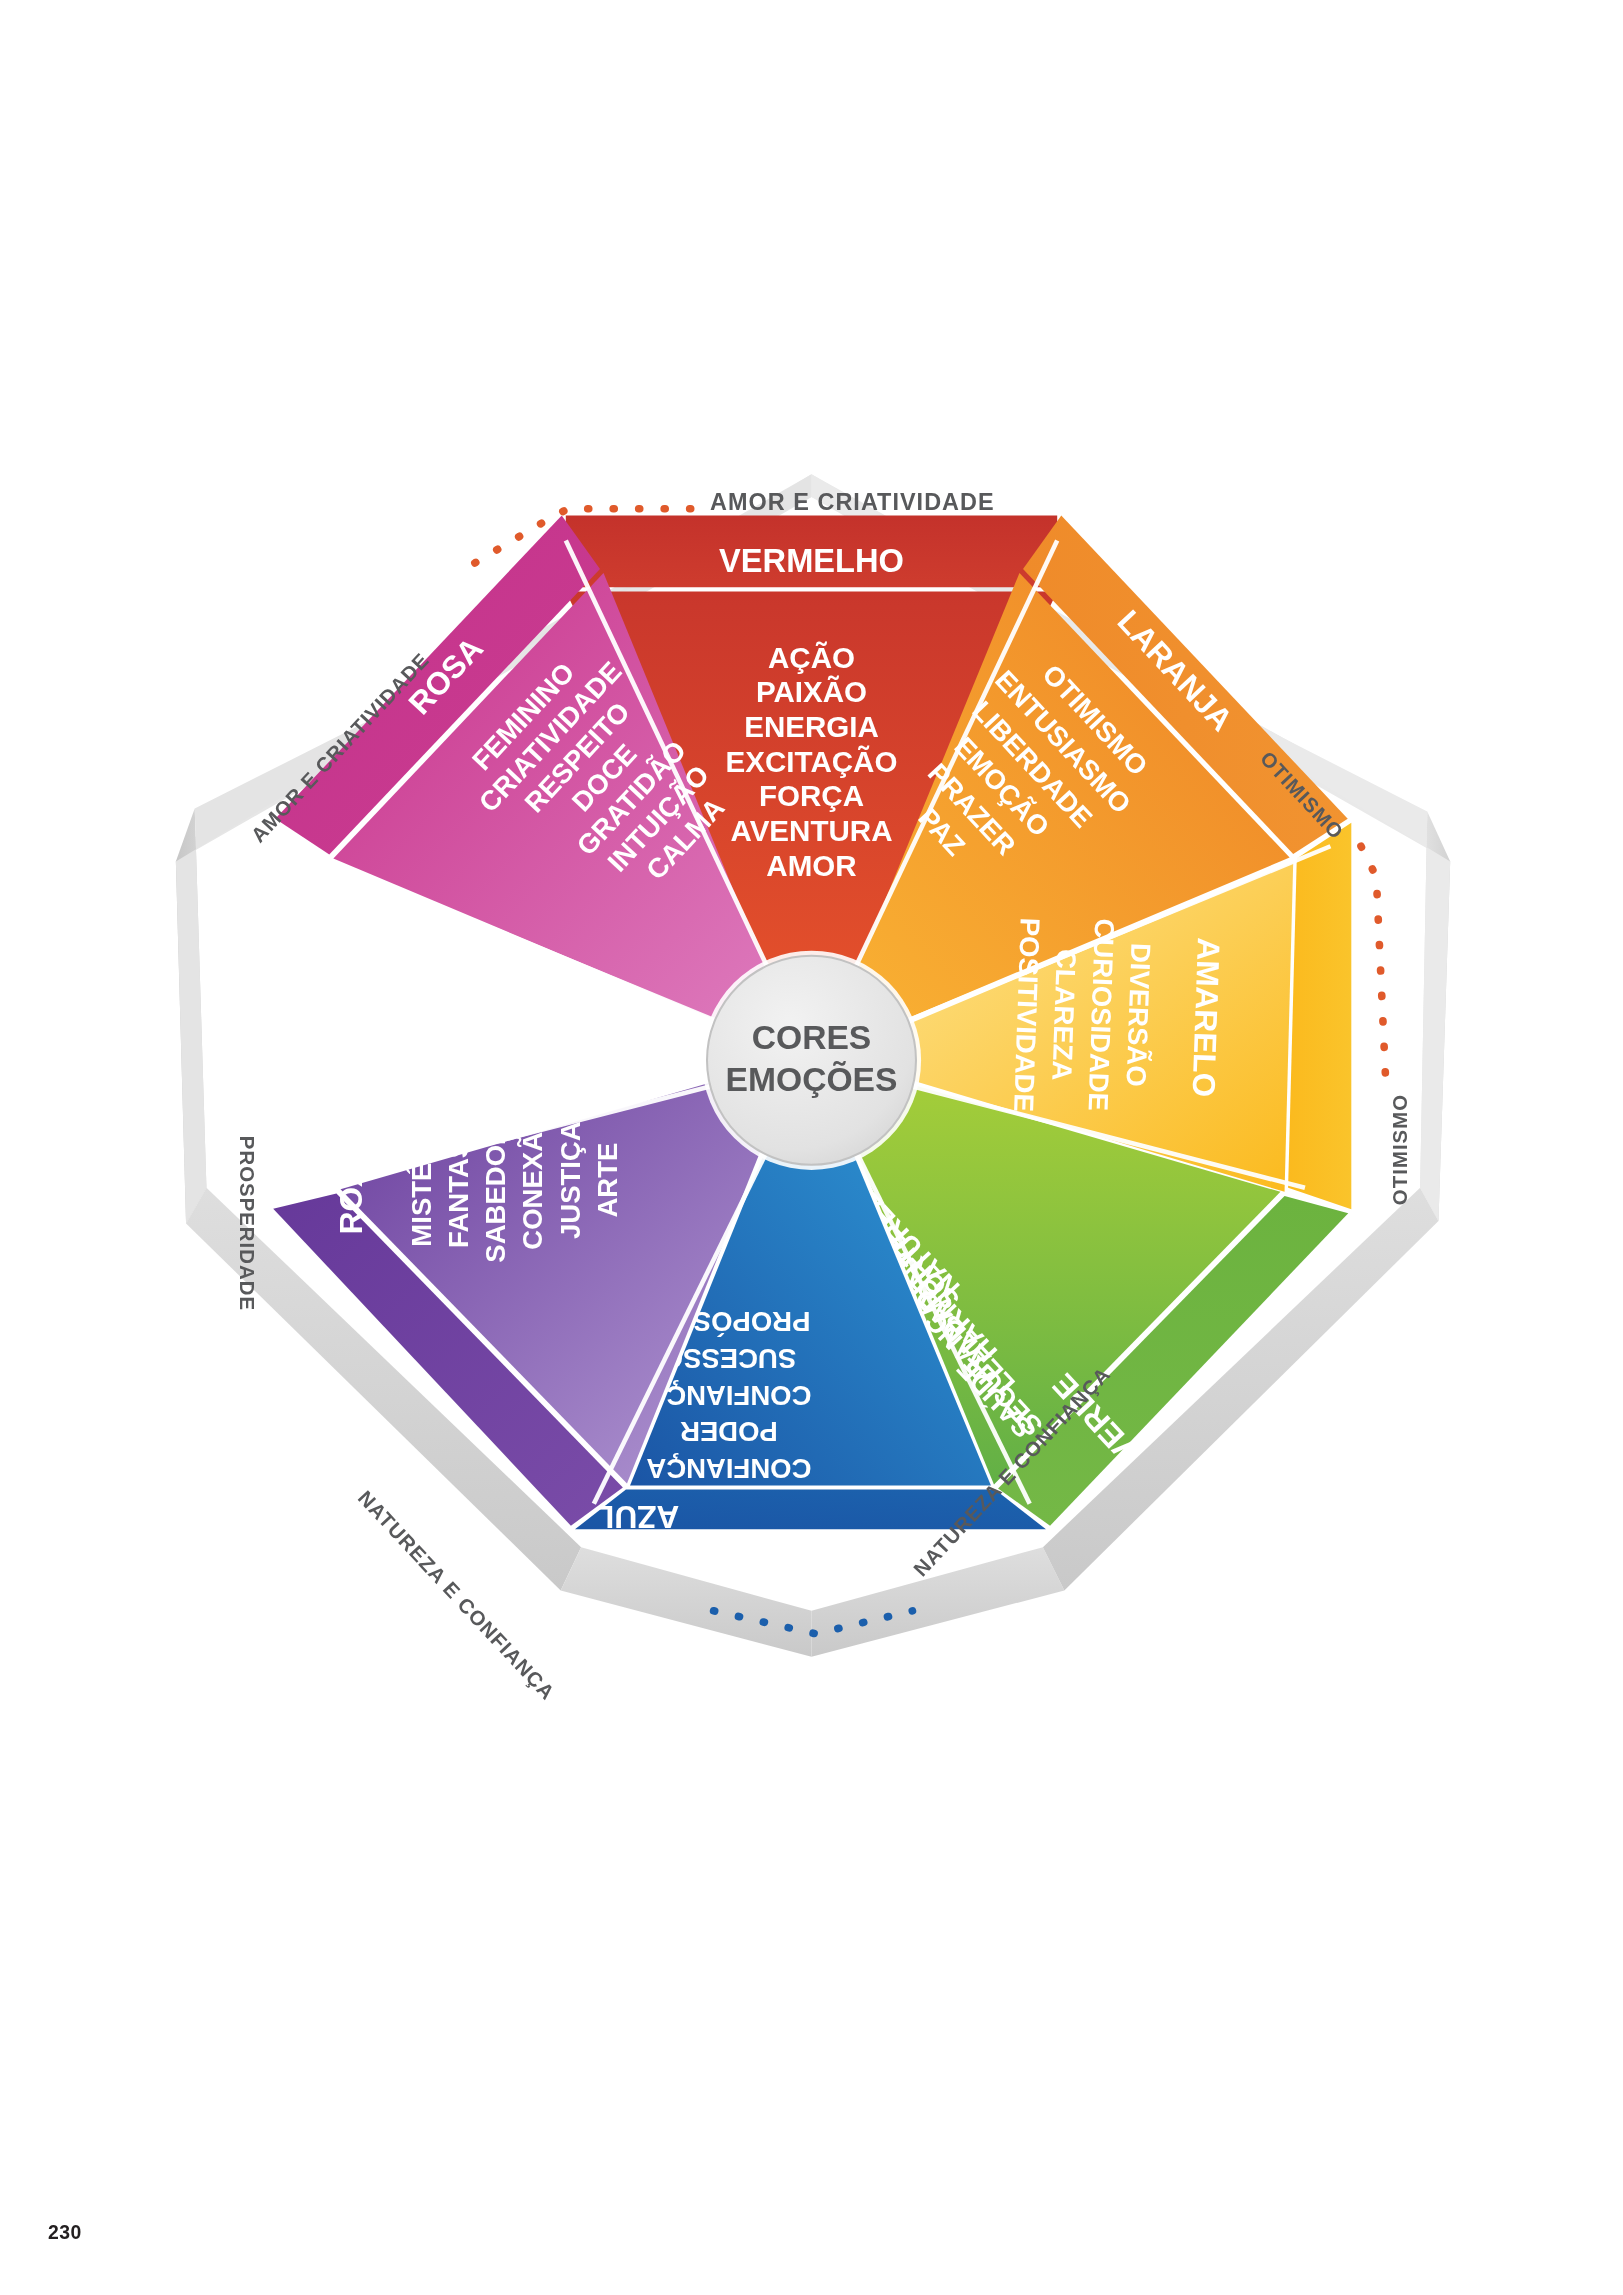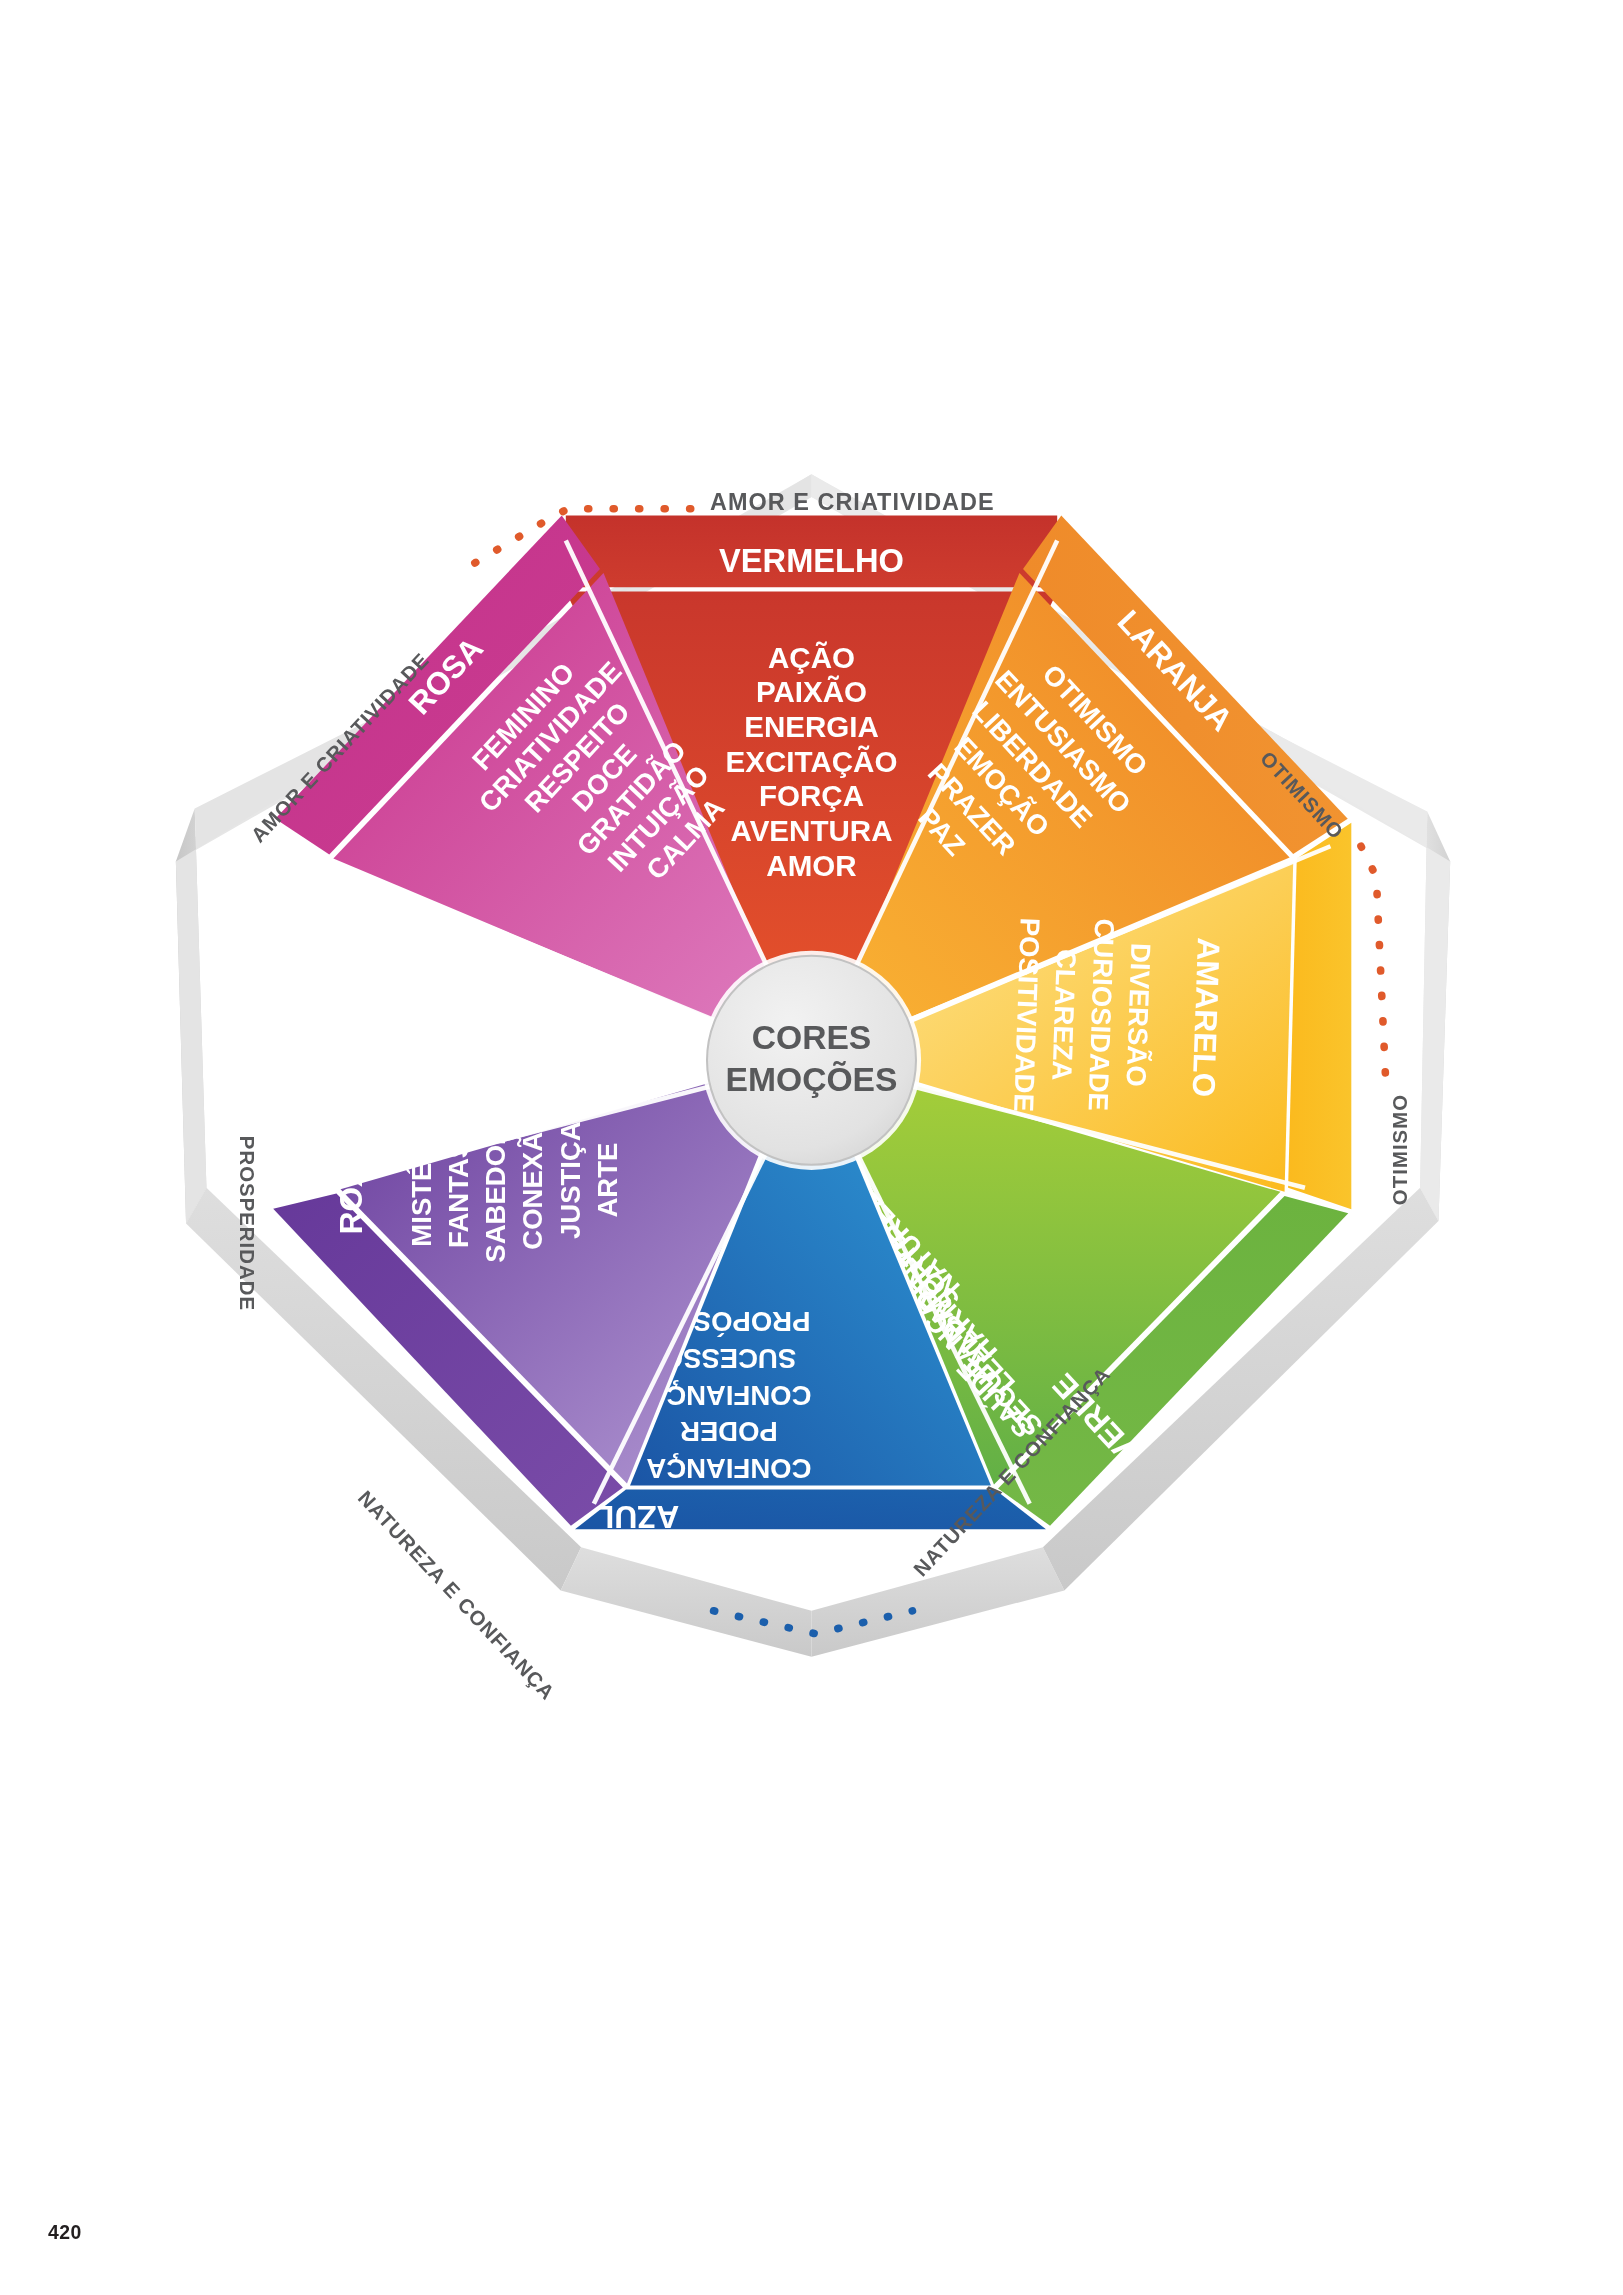--- a/index.html
+++ b/index.html
@@ -262,14 +262,14 @@
 
     <path d="M 1355,998 L 1115,998 L 1090,1010 L 905,1120" stroke="#E05A2B" stroke-width="15" stroke-dasharray="2 48"></path>
 
     <path d="M 2670,1660 L 2700,1720 L 2718,2110" stroke="#E05A2B" stroke-width="15" stroke-dasharray="2 48"></path>
 
     <path d="M 1400,3160 L 1600,3205 L 1790,3160" stroke="#1B5FAC" stroke-width="15" stroke-dasharray="2 48"></path>
   </g>
 </svg>
 </div>
 
-<div class="page-num">420</div>
+<div class="page-num">230</div>
 
 
 </body></html>

